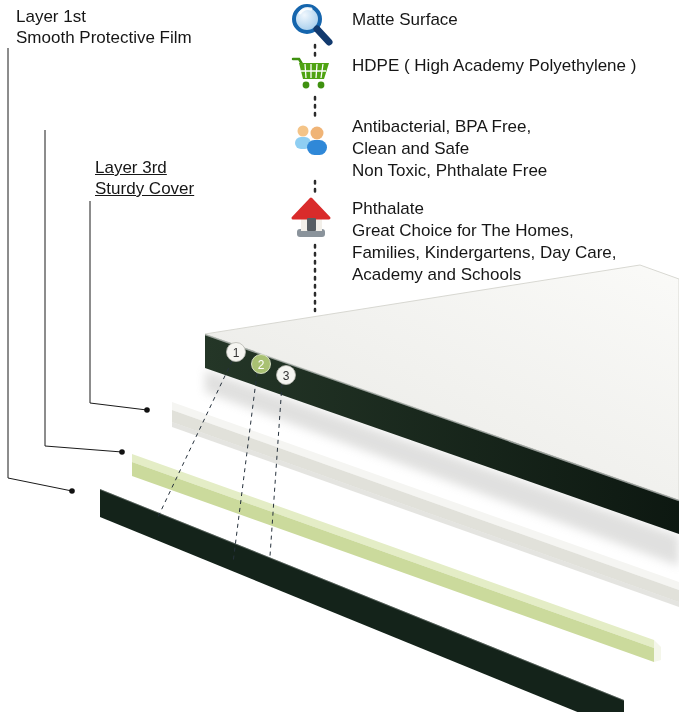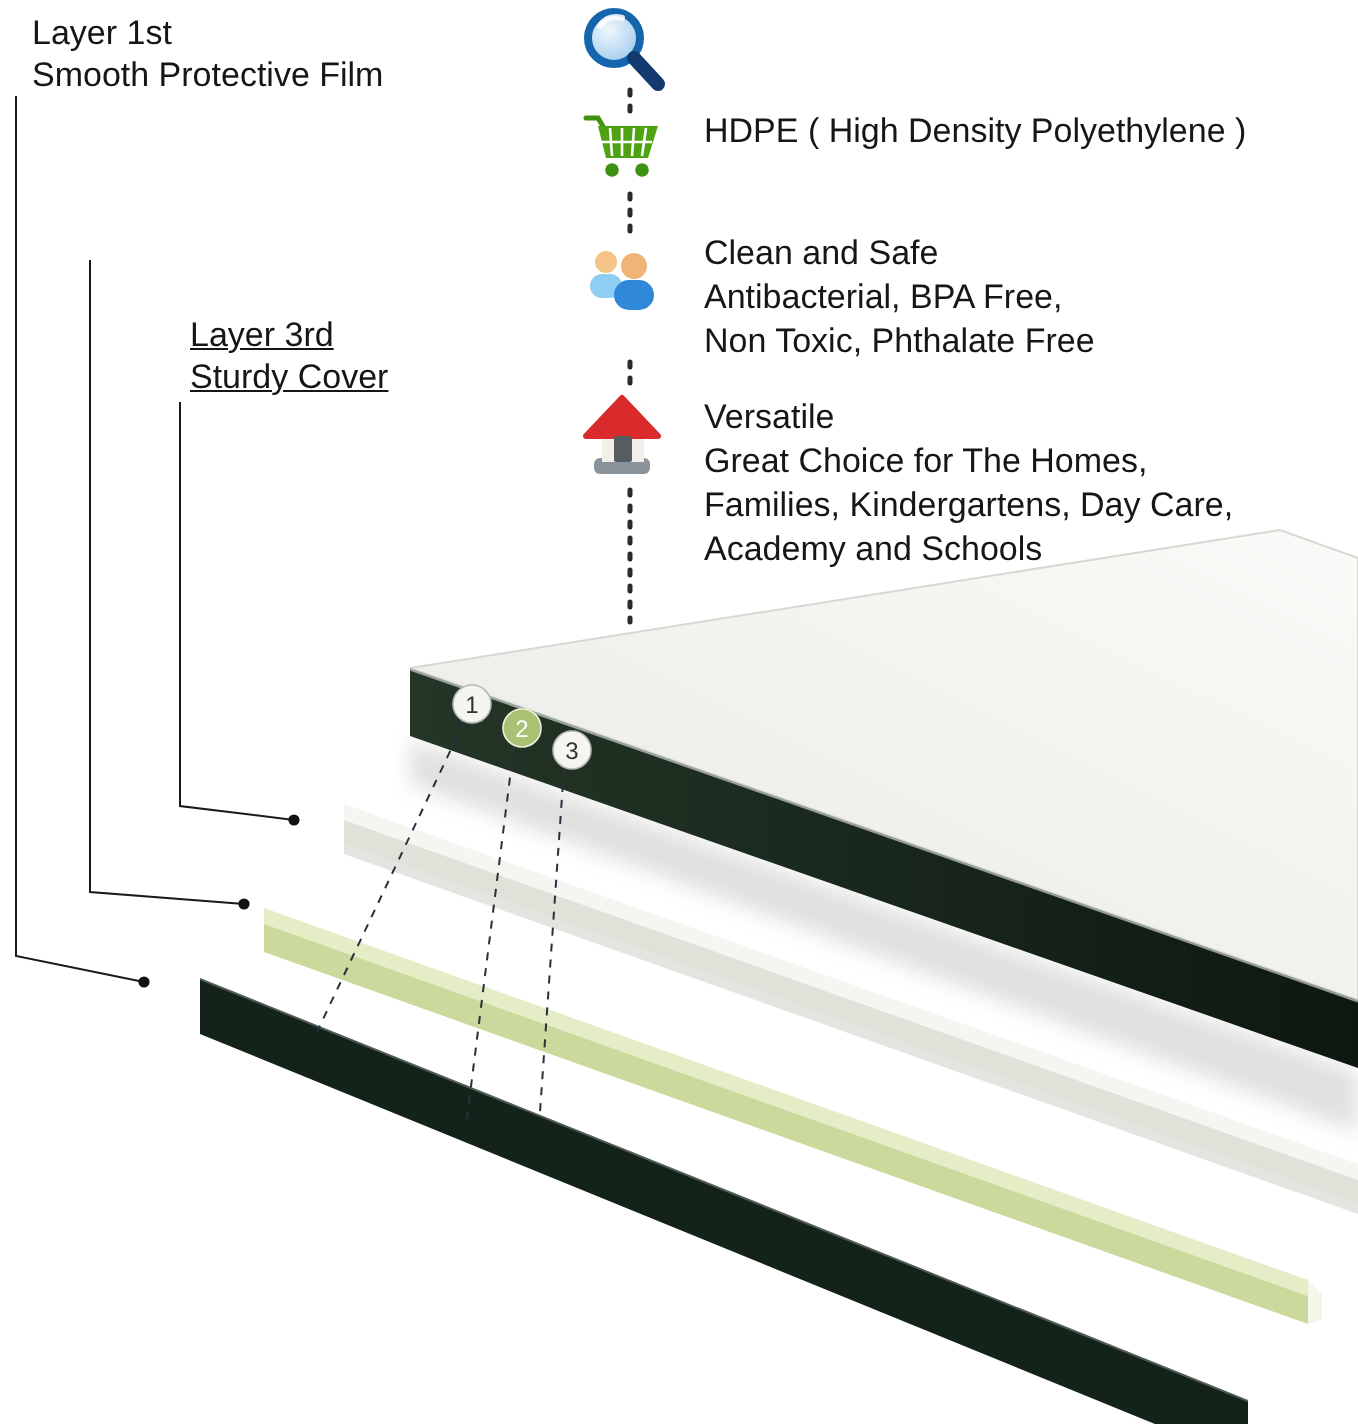--- a/index.html
+++ b/index.html
@@ -132,28 +132,31 @@
 
   <div class="layer-label" style="left:4px; top:6px;">
     <div>Layer 1st</div>
     <div>Smooth Protective Film</div>
   </div>
   <div class="layer-label" style="left:83px; top:157px;text-decoration:underline;">
     <div>Layer 3rd</div>
     <div>Sturdy Cover</div>
   </div>
 
+  <div class="feature" style="left:352px; top:9px;">
+    <div>Matte Surface</div>
+  </div>
   <div class="feature" style="left:352px; top:55px;">
-    <div>HDPE ( High Density Polyethylene )</div>
+    <div>HDPE ( High Academy Polyethylene )</div>
   </div>
   <div class="feature" style="left:352px; top:116px;">
+    <div>Antibacterial, BPA Free,</div>
     <div>Clean and Safe</div>
-    <div>Antibacterial, BPA Free,</div>
     <div>Non Toxic, Phthalate Free</div>
   </div>
   <div class="feature" style="left:352px; top:198px;">
-    <div>Versatile</div>
+    <div>Phthalate</div>
     <div>Great Choice for The Homes,</div>
     <div>Families, Kindergartens, Day Care,</div>
     <div>Academy and Schools</div>
   </div>
 
 </div>
 
 </body></html>

